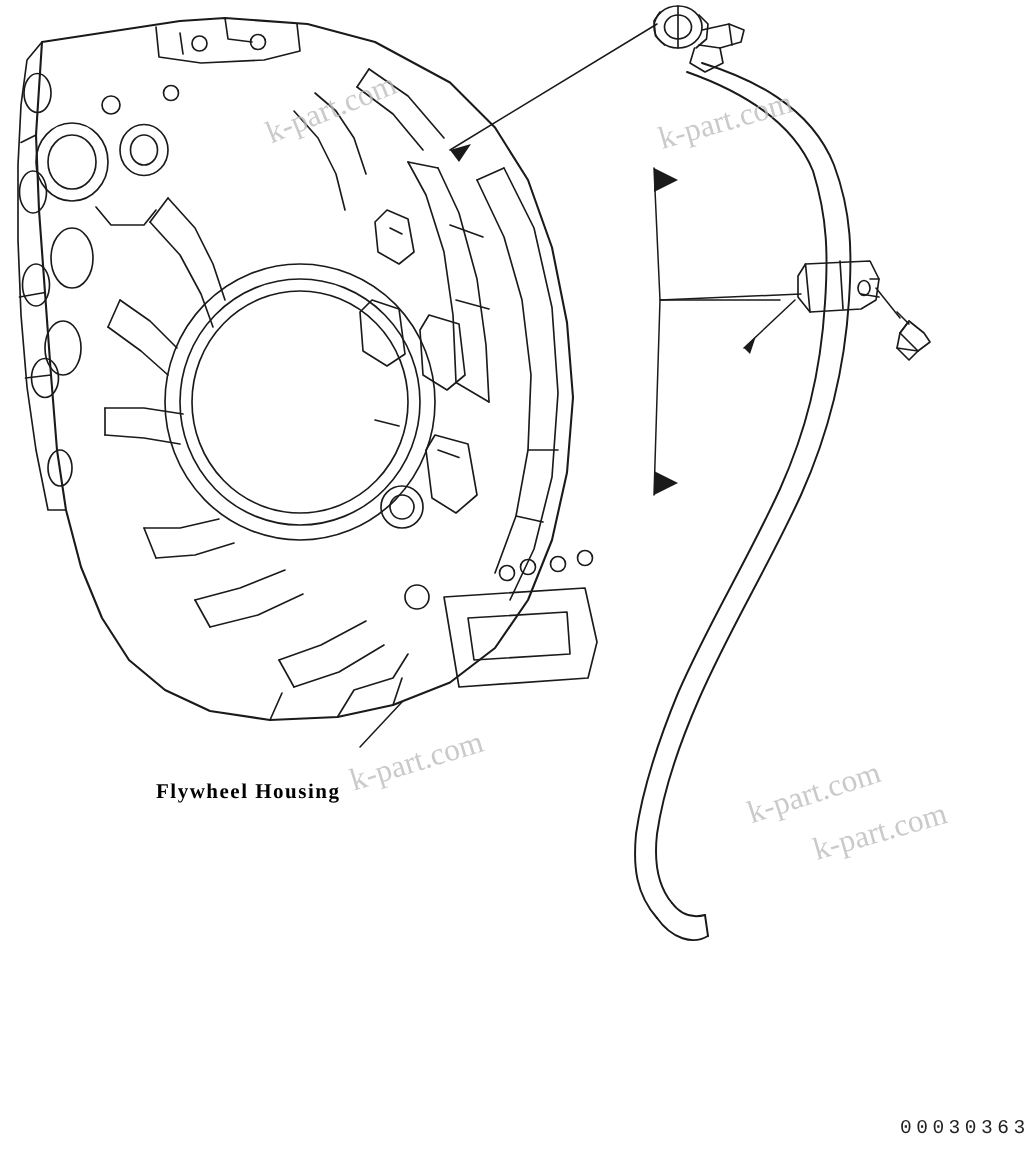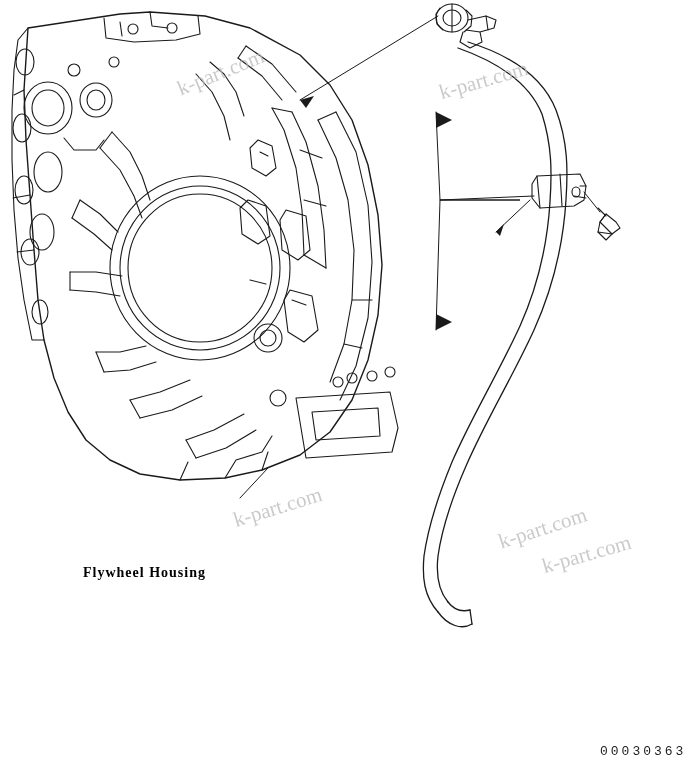--- a/index.html
+++ b/index.html
@@ -226,17 +226,17 @@
 
     </g>
   </svg>
 
   <div class="wm" style="left:175px; top:60px; font-size:21px; transform:rotate(-22deg);">k-part.com</div>
   <div class="wm" style="left:438px; top:68px; font-size:21px; transform:rotate(-16deg);">k-part.com</div>
   <div class="wm" style="left:232px; top:495px; font-size:21px; transform:rotate(-17deg);">k-part.com</div>
   <div class="wm" style="left:497px; top:516px; font-size:21px; transform:rotate(-18deg);">k-part.com</div>
   <div class="wm" style="left:541px; top:542px; font-size:21px; transform:rotate(-16deg);">k-part.com</div>
 
-  <div class="label-en" style="left:83px; top:521px;margin-top:44px;">Flywheel Housing</div>
+  <div class="label-en" style="left:104px; top:521px;">Flywheel Housing</div>
 
   <div class="partnum" style="left:600px; top:744px;">00030363</div>
 
 </div>
 
 </body></html>

